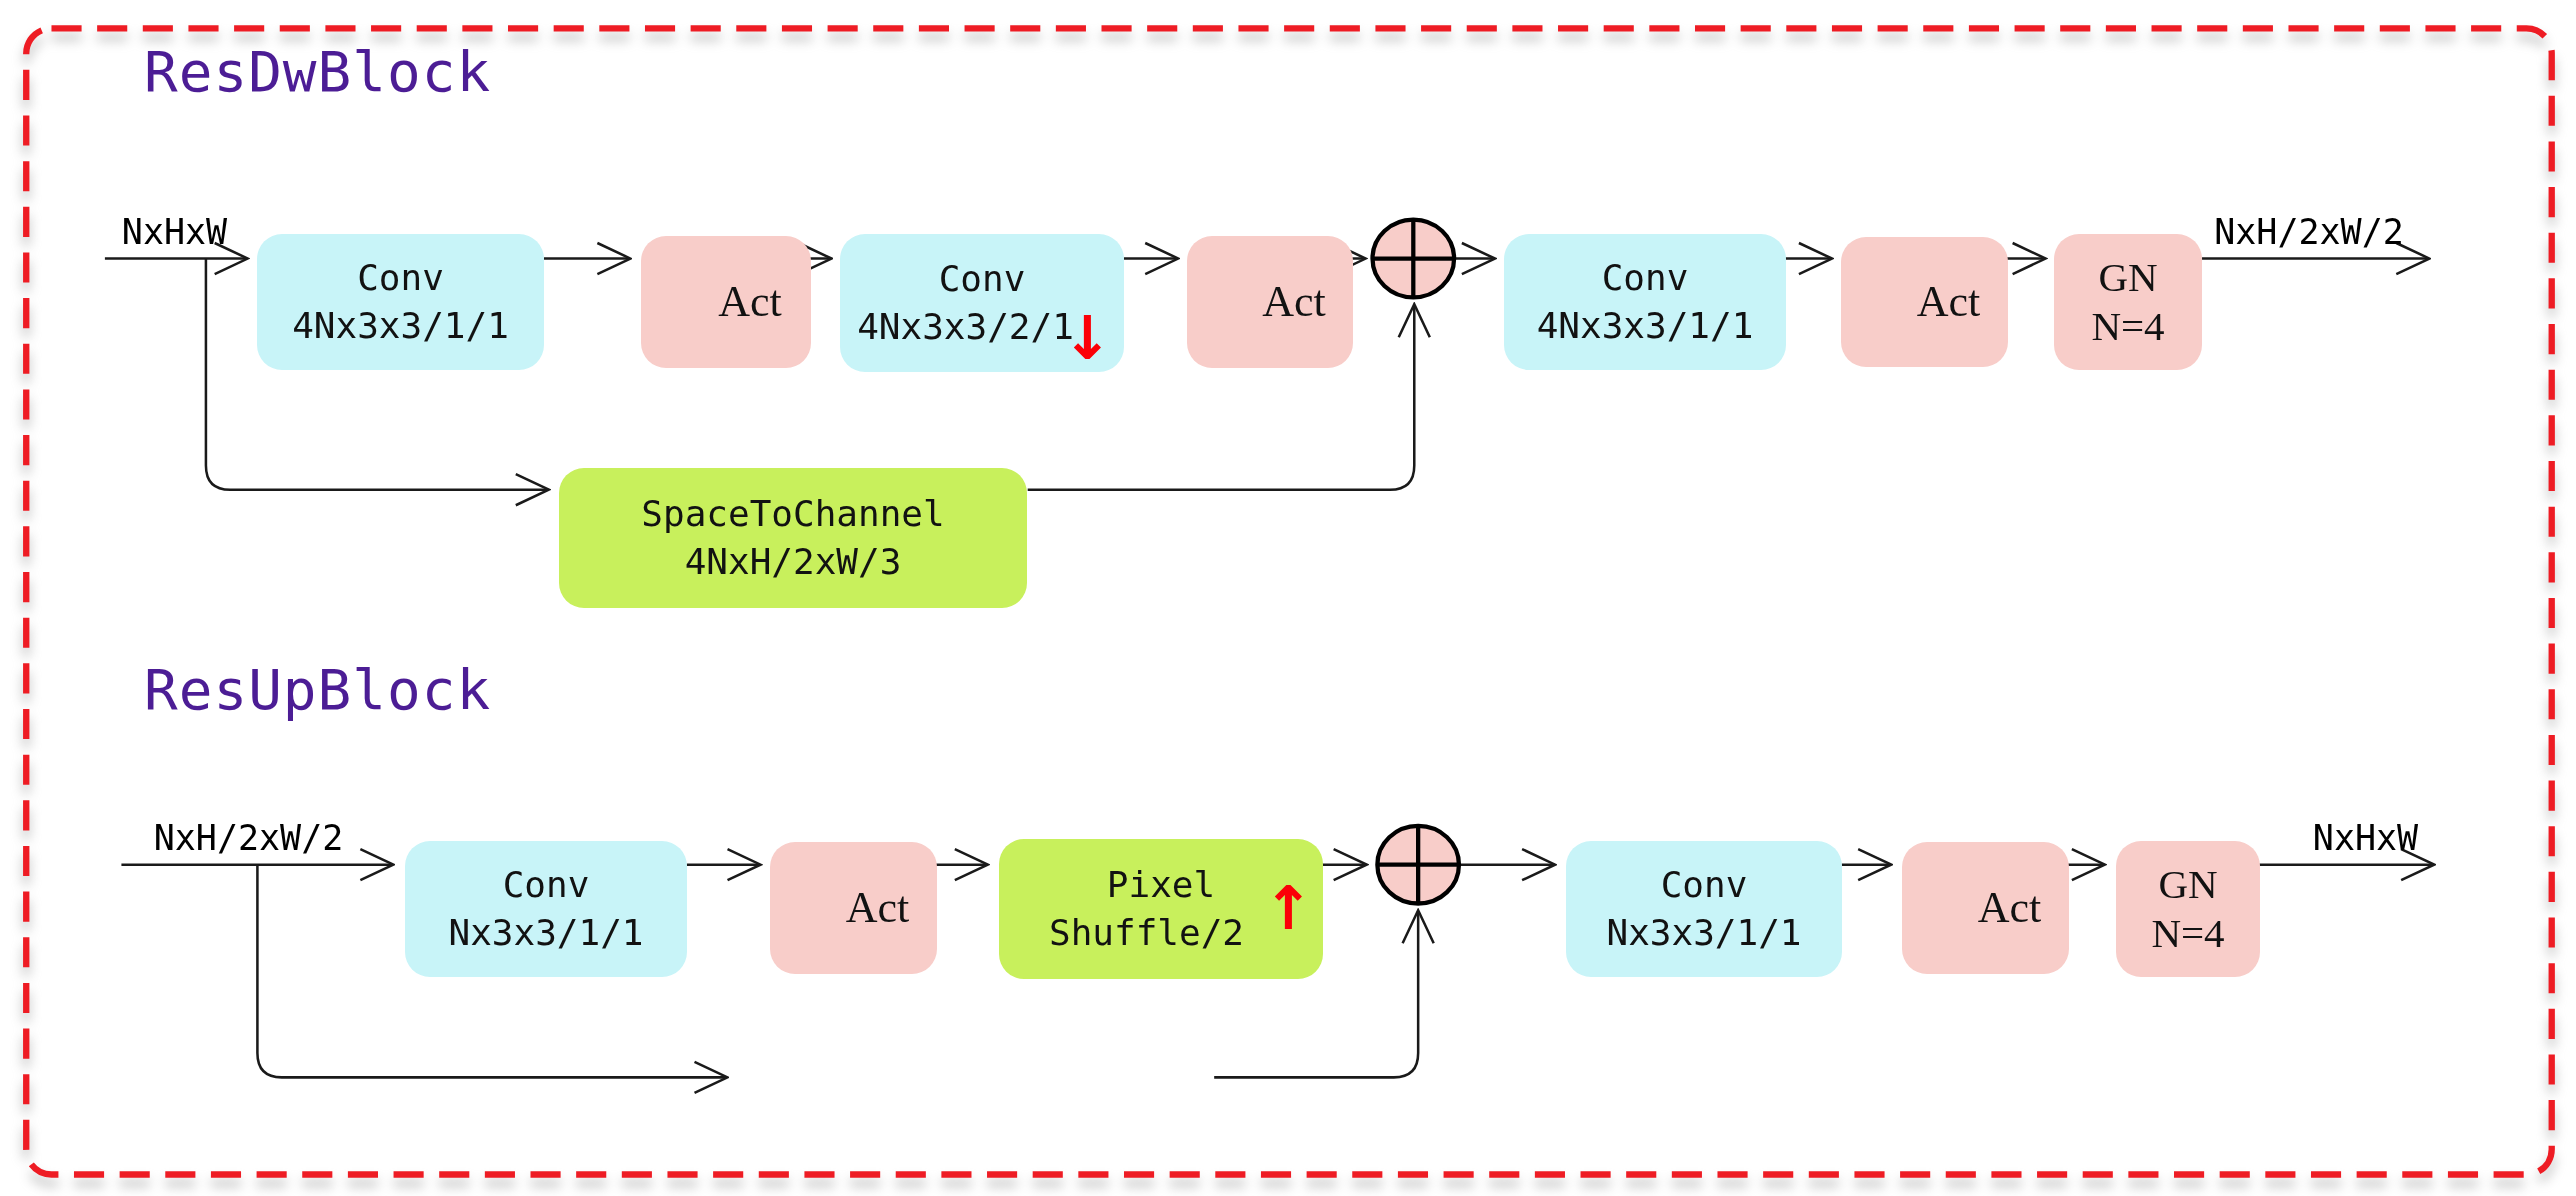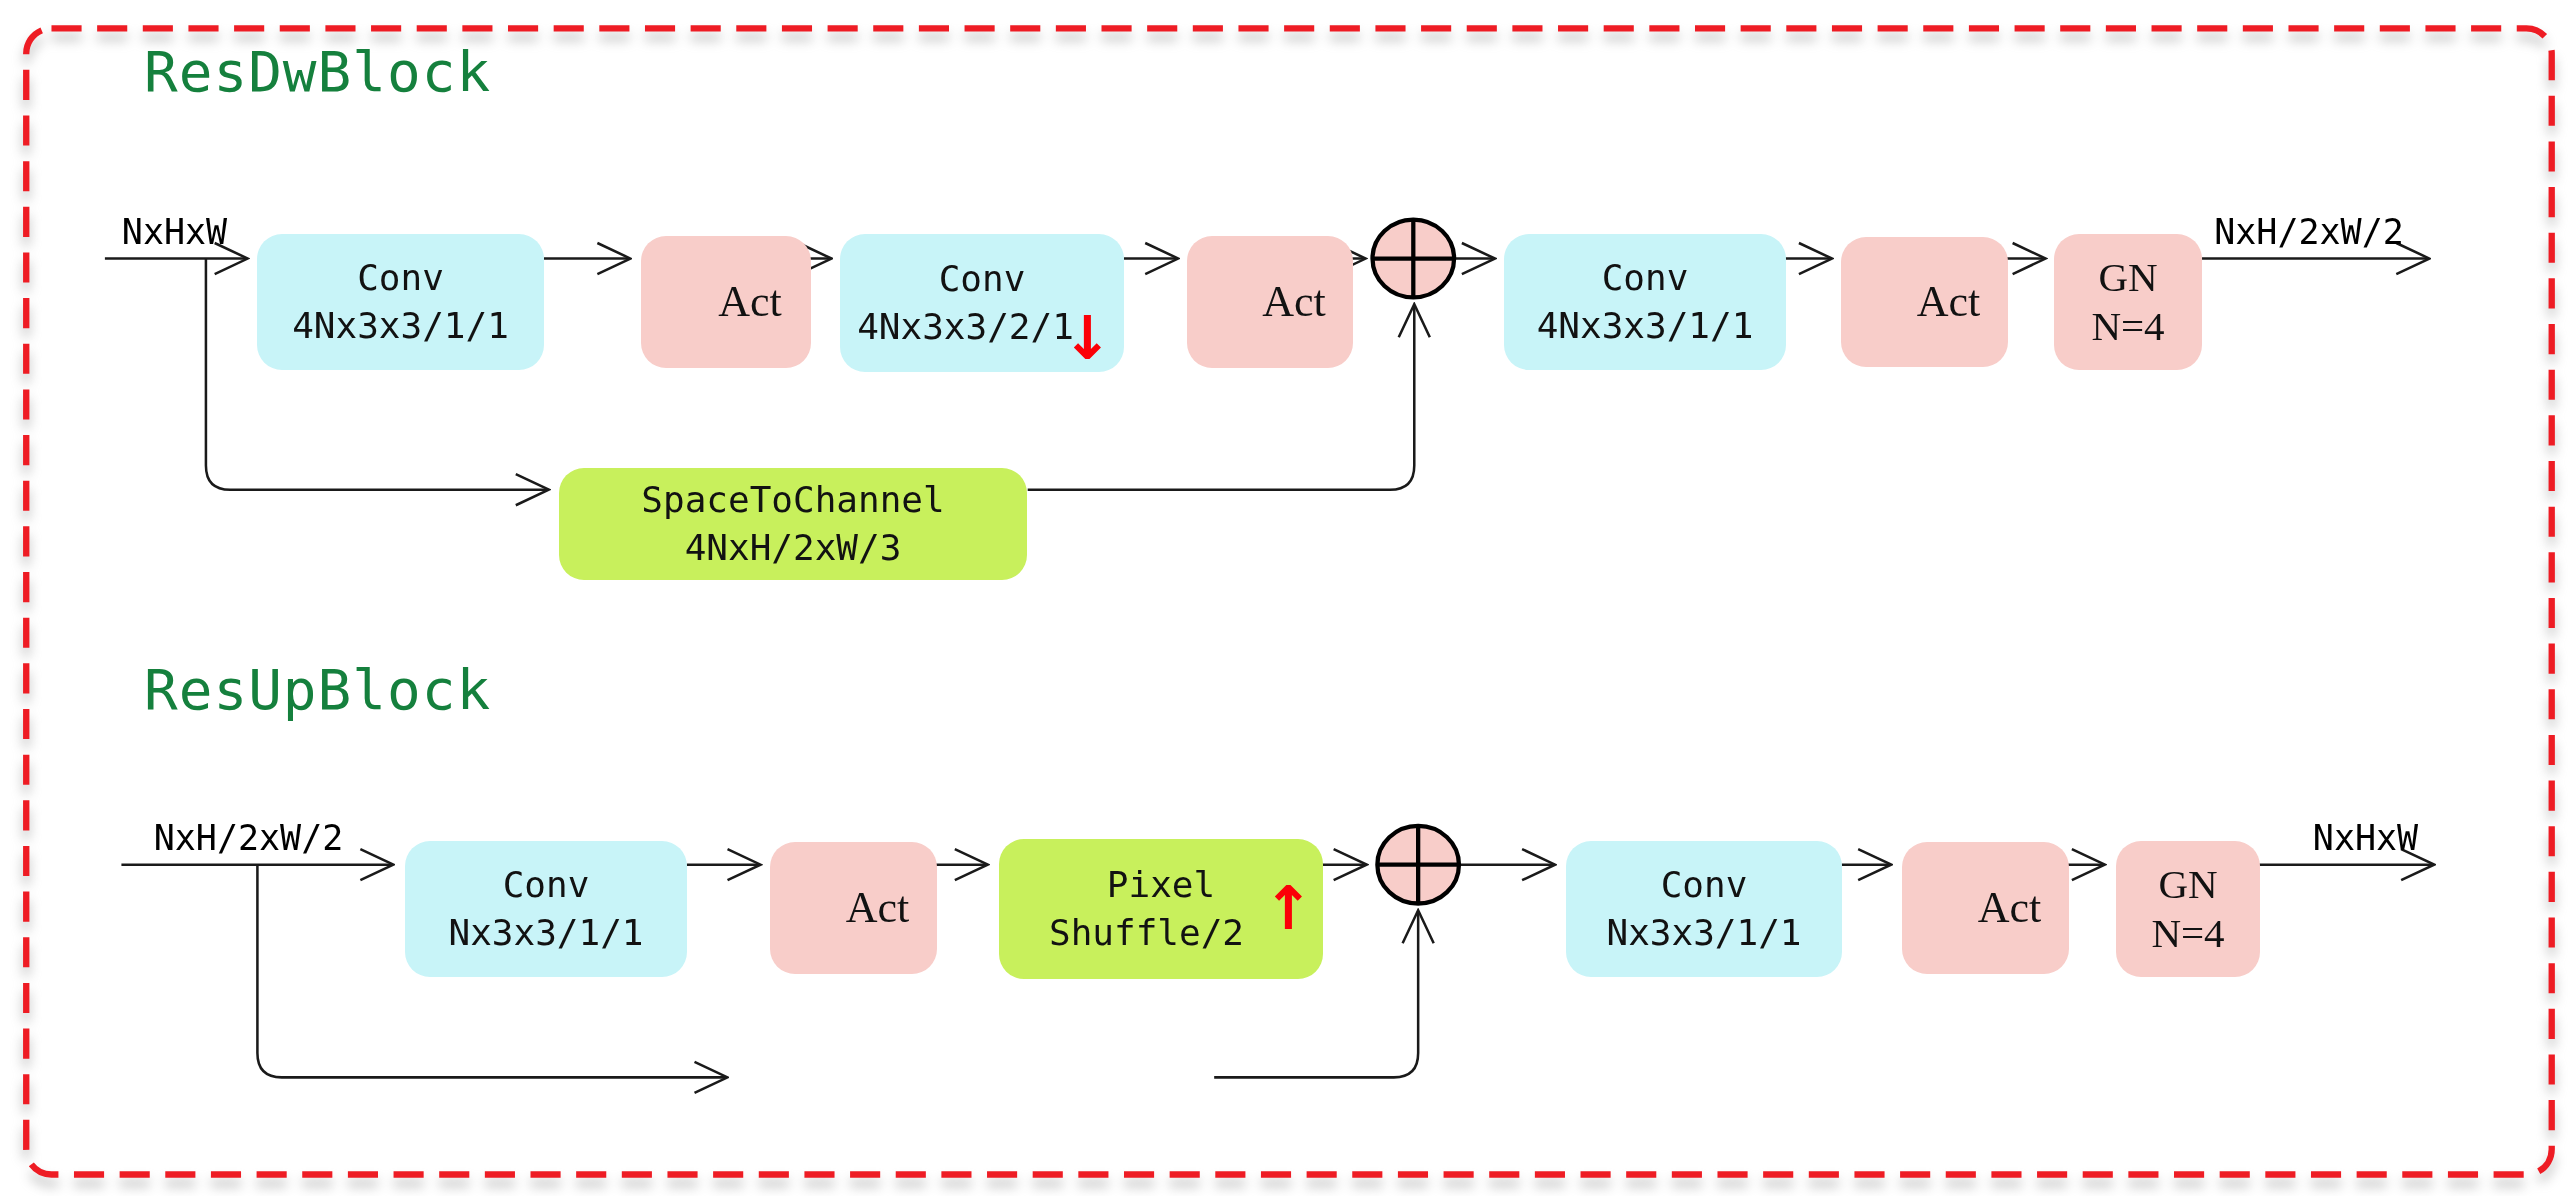--- a/index.html
+++ b/index.html
@@ -1,19 +1,19 @@
 <!DOCTYPE html>
 <html><head>
 <meta charset="utf-8">
 <style>
   html,body{margin:0;padding:0;background:#ffffff;}
   .canvas{position:relative;width:2576px;height:1197px;background:#ffffff;overflow:hidden;
           font-family:"DejaVu Sans Mono",monospace;}
   svg.layer{position:absolute;left:0;top:0;width:2576px;height:1197px;}
-  .title{position:absolute;color:#15803d;font-size:56px;letter-spacing:1px;
+  .title{position:absolute;color:#4c1d95;font-size:56px;letter-spacing:1px;
          font-family:"DejaVu Sans Mono",monospace;white-space:nowrap;}
   .node{position:absolute;border-radius:25px;display:flex;flex-direction:column;
         align-items:center;justify-content:center;color:#121212;text-align:center;
         font-size:36px;line-height:1.32;white-space:nowrap;margin-top:44px;}
   .cyan{background:#c8f4f8;}
   .pink{background:#f8cdc9;}
   .green{background:#c8f05c;}
   .serif{font-family:"Liberation Serif","DejaVu Serif",serif;font-size:44px;line-height:1.15;padding-left:48px;}
   .gnbox{font-family:"Liberation Serif","DejaVu Serif",serif;font-size:41px;line-height:1.2;}
   .edge-label{position:absolute;color:#000000;font-size:35px;text-align:center;white-space:nowrap;}
@@ -106,21 +106,21 @@
     <div>Act</div>
   </div>
 
   <div class="node pink gnbox" style="left:2054px;top:190px;width:148px;height:136px;">
     <div>GN</div>
     <div>N=4</div>
   </div>
 
   <div class="edge-label" style="left:2207px;top:212px;width:204px;">NxH/2xW/2</div>
 
-  <div class="node green" style="left:559px;top:424px;width:468px;height:112px;">
+  <div class="node green" style="left:559px;top:424px;width:468px;height:140px;">
     <div>SpaceToChannel</div>
     <div>4NxH/2xW/3</div>
   </div>
 
   <div class="title" style="left:144px;top:657px;">ResUpBlock</div>
 
   <div class="edge-label" style="left:132px;top:818px;width:233px;">NxH/2xW/2</div>
 
   <div class="node cyan" style="left:405px;top:797px;width:282px;height:136px;">
     <div>Conv</div>

